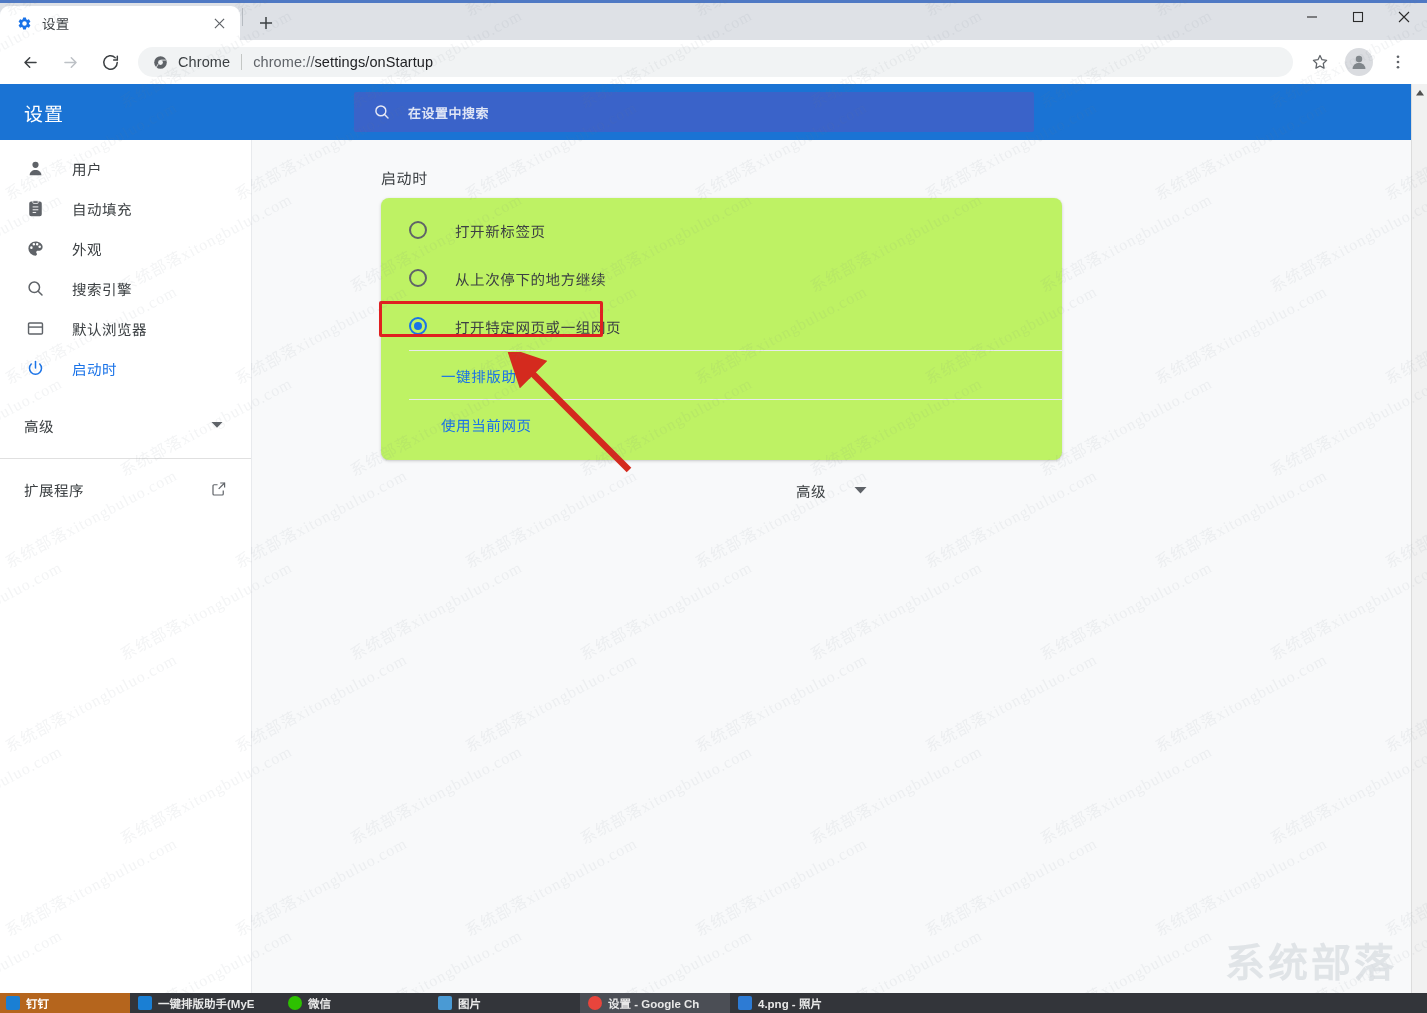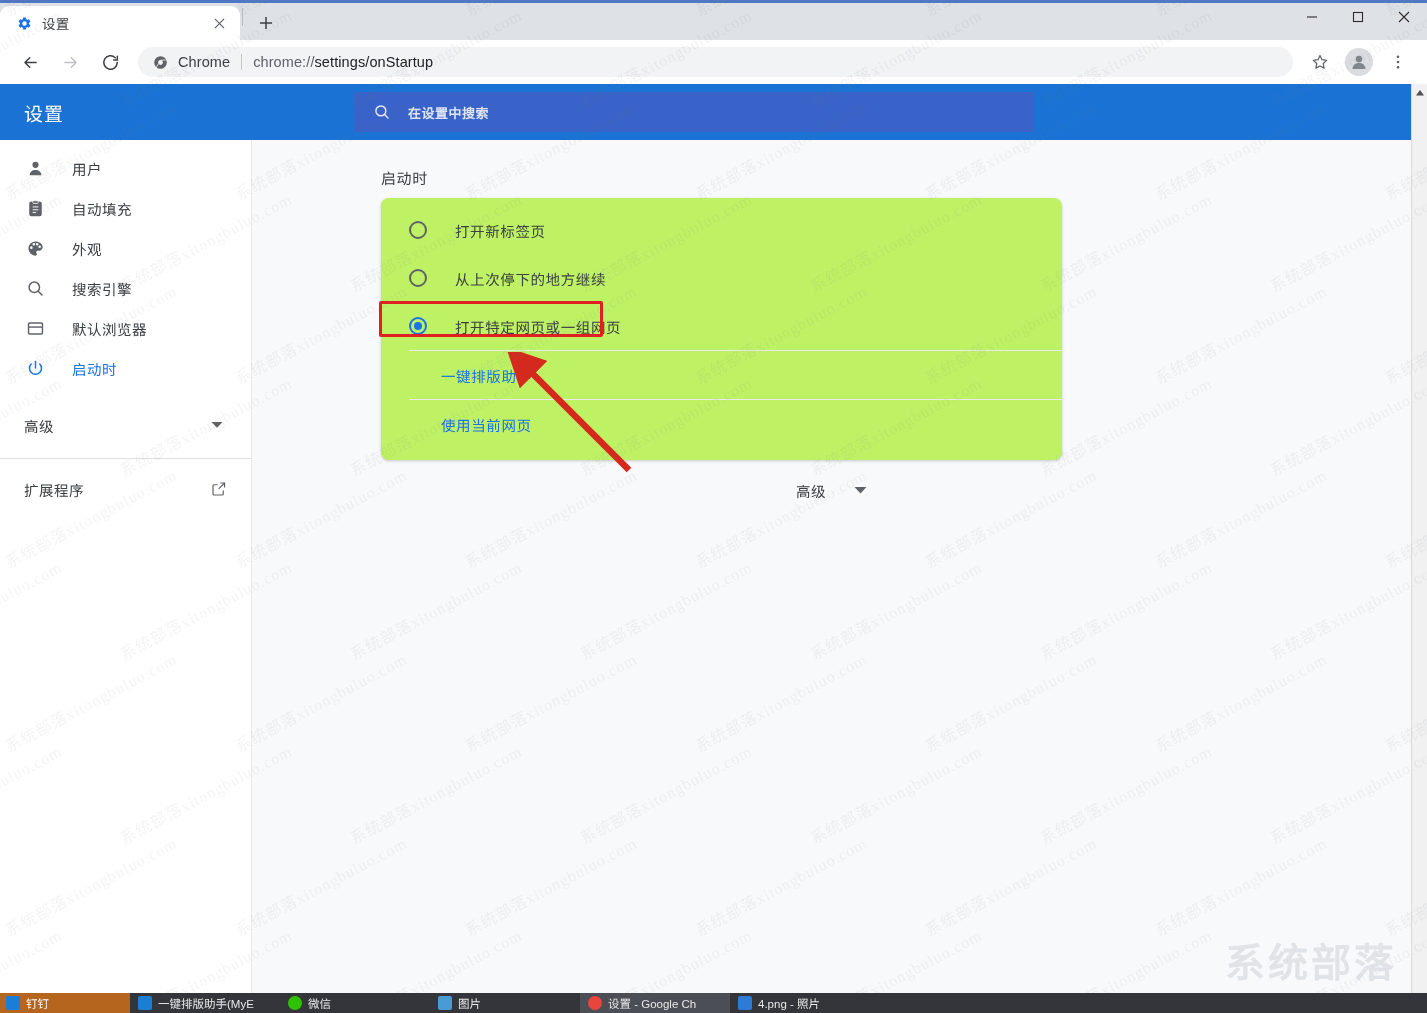--- a/index.html
+++ b/index.html
@@ -331,20 +331,21 @@
     pointer-events:none;
   }
 
   
   .taskbar {
     position: absolute; bottom: 0; left: 0;
     width: 1427px; height: 20px;
     background: #33353a;
     display: flex; align-items: flex-start;
     z-index: 60;
+    font-weight: bold;
   }
   .tb-start {
     width: 130px; height: 20px;
     background: #b5651d;
     display: flex; align-items: center;
     padding-left: 6px;
   }
   .tb-item {
     height: 20px;
     display: flex; align-items: center;

